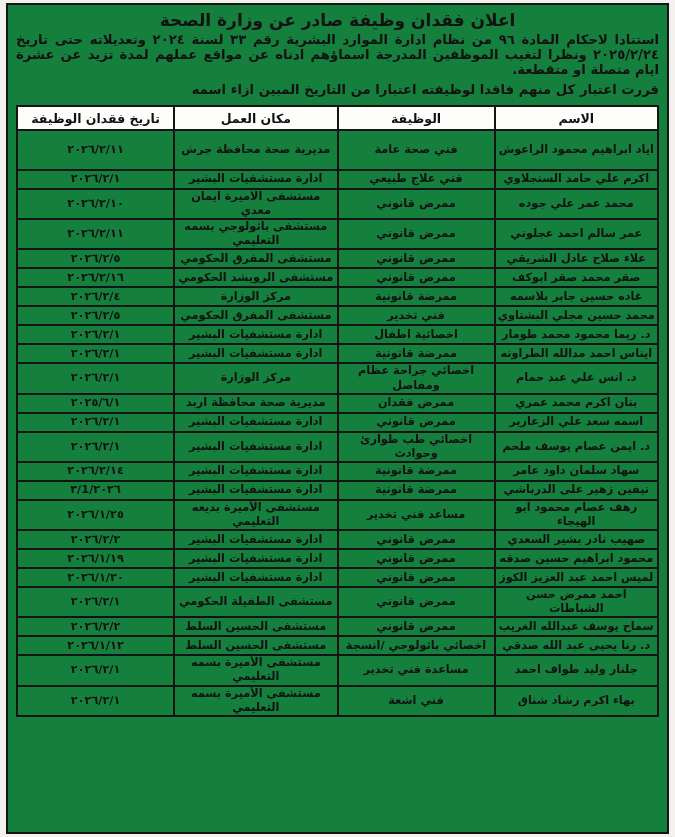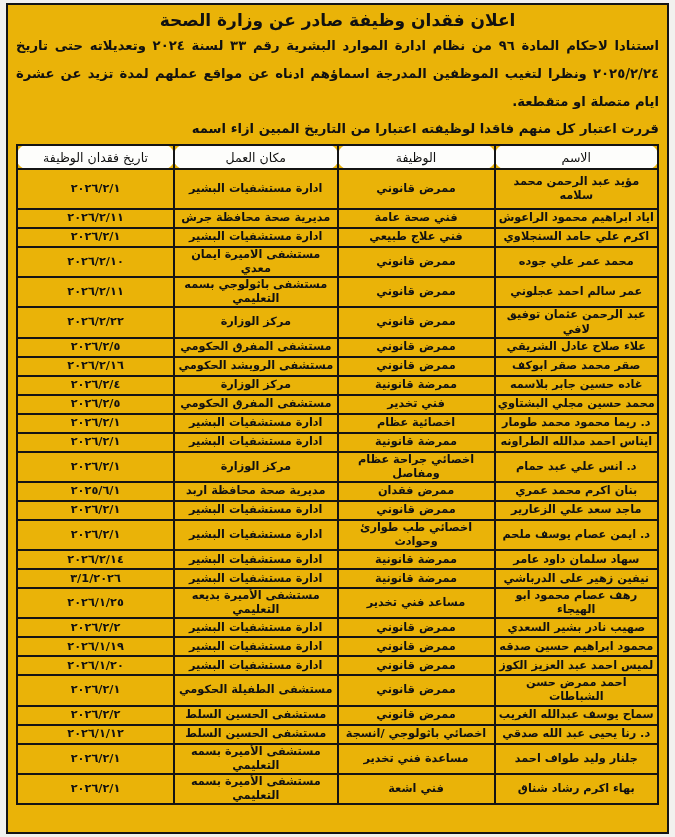--- a/index.html
+++ b/index.html
@@ -4,36 +4,36 @@
 <style>
   html,body{margin:0;padding:0;}
   body{
     width:675px;height:837px;overflow:hidden;position:relative;
     background:#f2f1ee;
     font-family:"DejaVu Sans", sans-serif;
     font-weight:700;color:#111;
   }
   .ad{
     position:absolute;top:3px;right:6px;left:6px;bottom:3px;
-    background:#eab308;
+    background:#15803d;
     border:2px solid #141414;
     box-sizing:border-box;
     padding:2px 8px 0 8px;
     direction:rtl;
   }
   .title{
     margin:3px 0 2px 0;
     text-align:center;
     font-size:17px;
     letter-spacing:0;
   }
   .intro{
     margin:2px 0 0 0;
     font-size:13.2px;
-    line-height:28px;
+    line-height:15px;
     text-align:justify;
     text-align-last:right;
   }
   .decision{
     margin:0 0 3px 0;
     font-size:13.2px;
     line-height:25px;
   }
   table{
     width:100%;
@@ -44,23 +44,22 @@
   th,td{
     border:2px solid #141414;
     text-align:center;
     vertical-align:middle;
     padding:0 2px;
     overflow:hidden;
   }
   th{
     height:22px;
     font-size:12.5px;
-    font-weight:400;
+    font-weight:700;
     background:#fdfdfb;
-    border-radius:10px;
   }
   td{
     height:17px;
     font-size:11.3px;
     font-weight:700;
     line-height:1.25;
   }
   tbody tr:first-child td{height:38px;}
   col.c-name{width:25.5%;}
   col.c-job{width:24.5%;}
@@ -85,26 +84,20 @@
     <thead>
       <tr>
         <th>الاسم</th>
         <th>الوظيفة</th>
         <th>مكان العمل</th>
         <th>تاريخ فقدان الوظيفة</th>
       </tr>
     </thead>
     <tbody>
 
-  <tr>
-    <td>مؤيد عبد الرحمن محمد سلامه</td>
-    <td>ممرض قانوني</td>
-    <td>ادارة مستشفيات البشير</td>
-    <td>٢٠٢٦/٢/١</td>
-  </tr>
 
   <tr>
     <td>اياد ابراهيم محمود الراعوش</td>
     <td>فني صحة عامة</td>
     <td>مديرية صحة محافظة جرش</td>
     <td>٢٠٢٦/٢/١١</td>
   </tr>
 
   <tr>
     <td>اكرم علي حامد السنجلاوي</td>
@@ -120,26 +113,20 @@
     <td>٢٠٢٦/٢/١٠</td>
   </tr>
 
   <tr>
     <td>عمر سالم احمد عجلوني</td>
     <td>ممرض قانوني</td>
     <td>مستشفى باثولوجي بسمه التعليمي</td>
     <td>٢٠٢٦/٢/١١</td>
   </tr>
 
-  <tr>
-    <td>عبد الرحمن عثمان توفيق لافي</td>
-    <td>ممرض قانوني</td>
-    <td>مركز الوزارة</td>
-    <td>٢٠٢٦/٢/٢٢</td>
-  </tr>
 
   <tr>
     <td>علاء صلاح عادل الشريقي</td>
     <td>ممرض قانوني</td>
     <td>مستشفى المفرق الحكومي</td>
     <td>٢٠٢٦/٢/٥</td>
   </tr>
 
   <tr>
     <td>صقر محمد صقر ابوكف</td>
@@ -157,21 +144,21 @@
 
   <tr>
     <td>محمد حسين مجلي البشتاوي</td>
     <td>فني تخدير</td>
     <td>مستشفى المفرق الحكومي</td>
     <td>٢٠٢٦/٢/٥</td>
   </tr>
 
   <tr>
     <td>د. ريما محمود محمد طومار</td>
-    <td>اخصائية عظام</td>
+    <td>اخصائية اطفال</td>
     <td>ادارة مستشفيات البشير</td>
     <td>٢٠٢٦/٢/١</td>
   </tr>
 
   <tr>
     <td>ايناس احمد مدالله الطراونه</td>
     <td>ممرضة قانونية</td>
     <td>ادارة مستشفيات البشير</td>
     <td>٢٠٢٦/٢/١</td>
   </tr>
@@ -185,21 +172,21 @@
 
 
   <tr>
     <td>بنان اكرم محمد عمري</td>
     <td>ممرض فقدان</td>
     <td>مديرية صحة محافظة اربد</td>
     <td>٢٠٢٥/٦/١</td>
   </tr>
 
   <tr>
-    <td>ماجد سعد علي الزعارير</td>
+    <td>اسمه سعد علي الزعارير</td>
     <td>ممرض قانوني</td>
     <td>ادارة مستشفيات البشير</td>
     <td>٢٠٢٦/٢/١</td>
   </tr>
 
   <tr>
     <td>د. ايمن عصام يوسف ملحم</td>
     <td>اخصائي طب طوارئ وحوادث</td>
     <td>ادارة مستشفيات البشير</td>
     <td>٢٠٢٦/٢/١</td>

